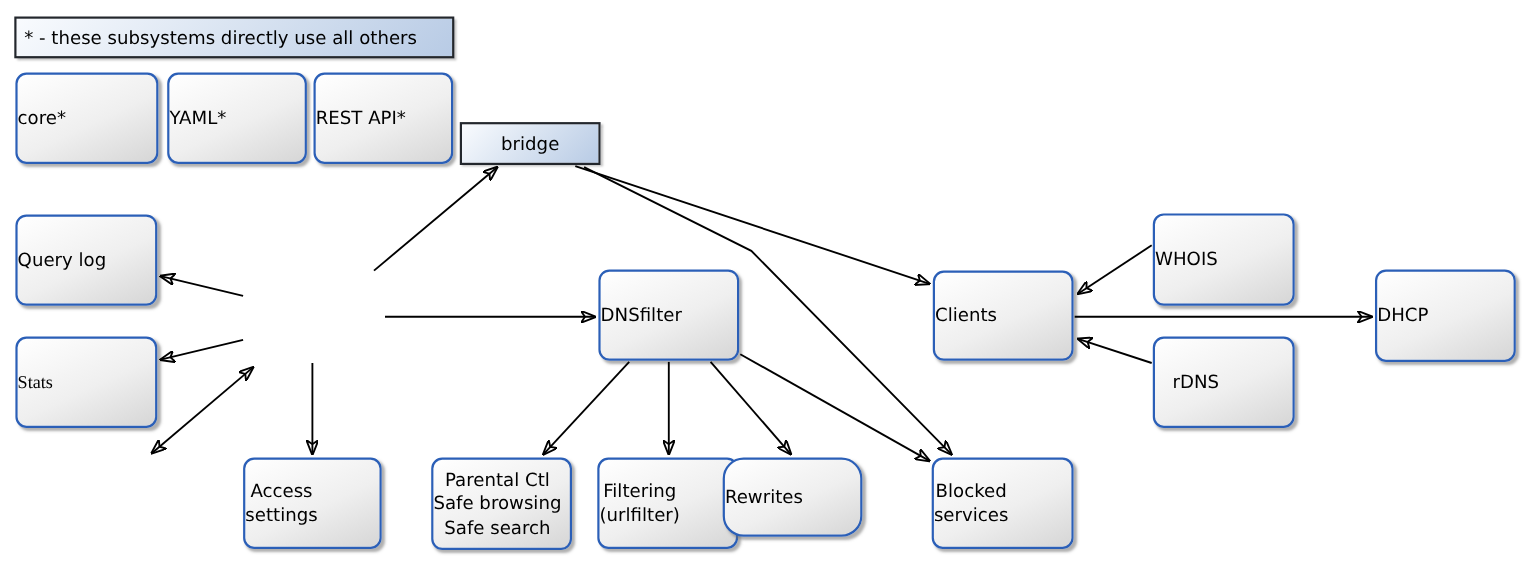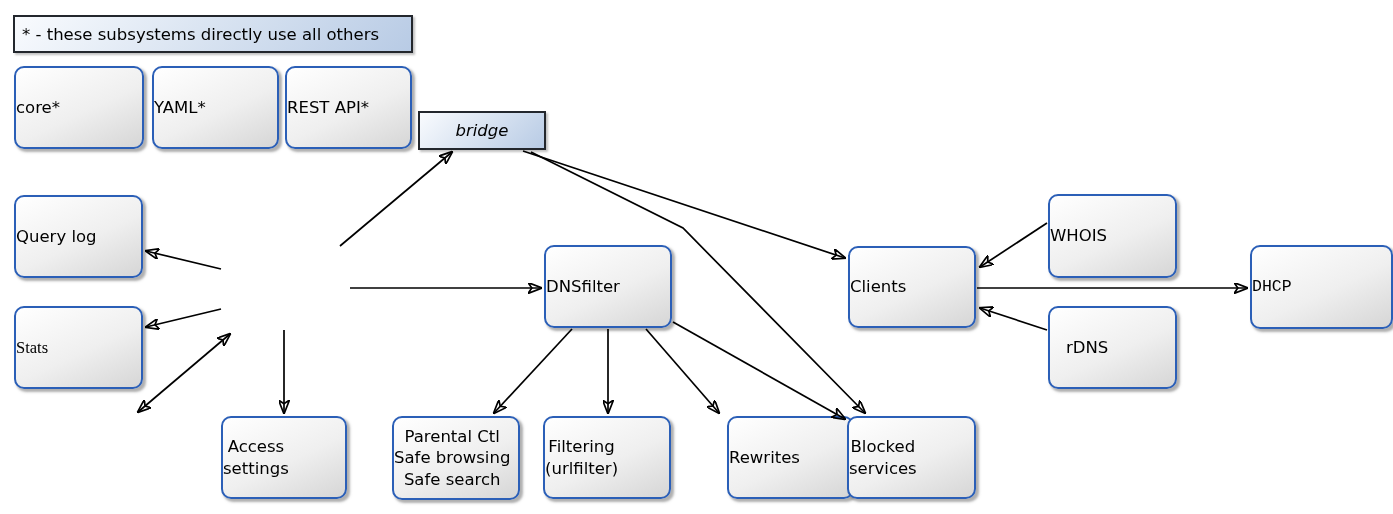--- a/index.html
+++ b/index.html
@@ -34,39 +34,39 @@
     box-sizing: border-box;
     border: 2px solid #23272d;
     background: linear-gradient(135deg, #f9fbfe 0%, #dbe5f2 45%, #b8cbe5 100%);
     box-shadow: 2px 2px 2px rgba(120,120,120,0.45);
     display: flex;
     align-items: center;
     color: #000000;
     font-size: 16.5px;
   }
   #n-legend   { left: 13px;   top: 15px;  width: 400px; height: 38px; padding-left: 7px; justify-content: flex-start; }
-  #n-bridge   { left: 418px;  top: 111px; width: 128px; height: 39px; justify-content: center; font-style: italic; }
+  #n-bridge   { left: 418px;  top: 111px; width: 128px; height: 39px; justify-content: center; }
 
   #n-core       { left: 14px;   top: 66px;  width: 130px; height: 83px; }
   #n-yaml       { left: 152px;  top: 66px;  width: 127px; height: 83px; }
   #n-restapi    { left: 285px;  top: 66px;  width: 127px; height: 83px; }
   #n-querylog   { left: 14px;   top: 195px; width: 129px; height: 83px; }
   #n-stats      { left: 14px;   top: 306px; width: 129px; height: 83px; font-family: Liberation Serif, serif; }
   #n-dnsproxy   { left: 14px;   top: 416px; width: 129px; height: 83px; }
   #n-dnsforward { left: 221px;  top: 246px; width: 128px; height: 83px; }
   #n-access     { left: 221px;  top: 416px; width: 126px; height: 83px; }
   #n-dnsfilter  { left: 544px;  top: 245px; width: 128px; height: 83px; }
   #n-parental   { left: 392px;  top: 416px; width: 128px; height: 84px; }
   #n-filtering  { left: 543px;  top: 416px; width: 128px; height: 83px; }
-  #n-rewrites   { left: 727px;  top: 416px; width: 127px; height: 83px; }
+  #n-rewrites   { left: 657px;  top: 416px; width: 127px; height: 72px; border-radius: 19px; }
   #n-blocked    { left: 847px;  top: 416px; width: 129px; height: 83px; }
   #n-clients    { left: 848px;  top: 246px; width: 128px; height: 82px; }
   #n-whois      { left: 1048px; top: 194px; width: 129px; height: 84px; }
   #n-rdns       { left: 1048px; top: 306px; width: 129px; height: 83px; padding-left: 16px; }
-  #n-dhcp       { left: 1250px; top: 245px; width: 143px; height: 84px; font-family: Liberation Mono, monospace; }
+  #n-dhcp       { left: 1250px; top: 245px; width: 128px; height: 84px; }
 
   #edge-layer {
     position: absolute;
     left: 0; top: 0;
     width: 1393px; height: 514px;
     pointer-events: none;
   }
   #edge-layer path, #edge-layer line {
     stroke: #000000;
     stroke-width: 1.7;

